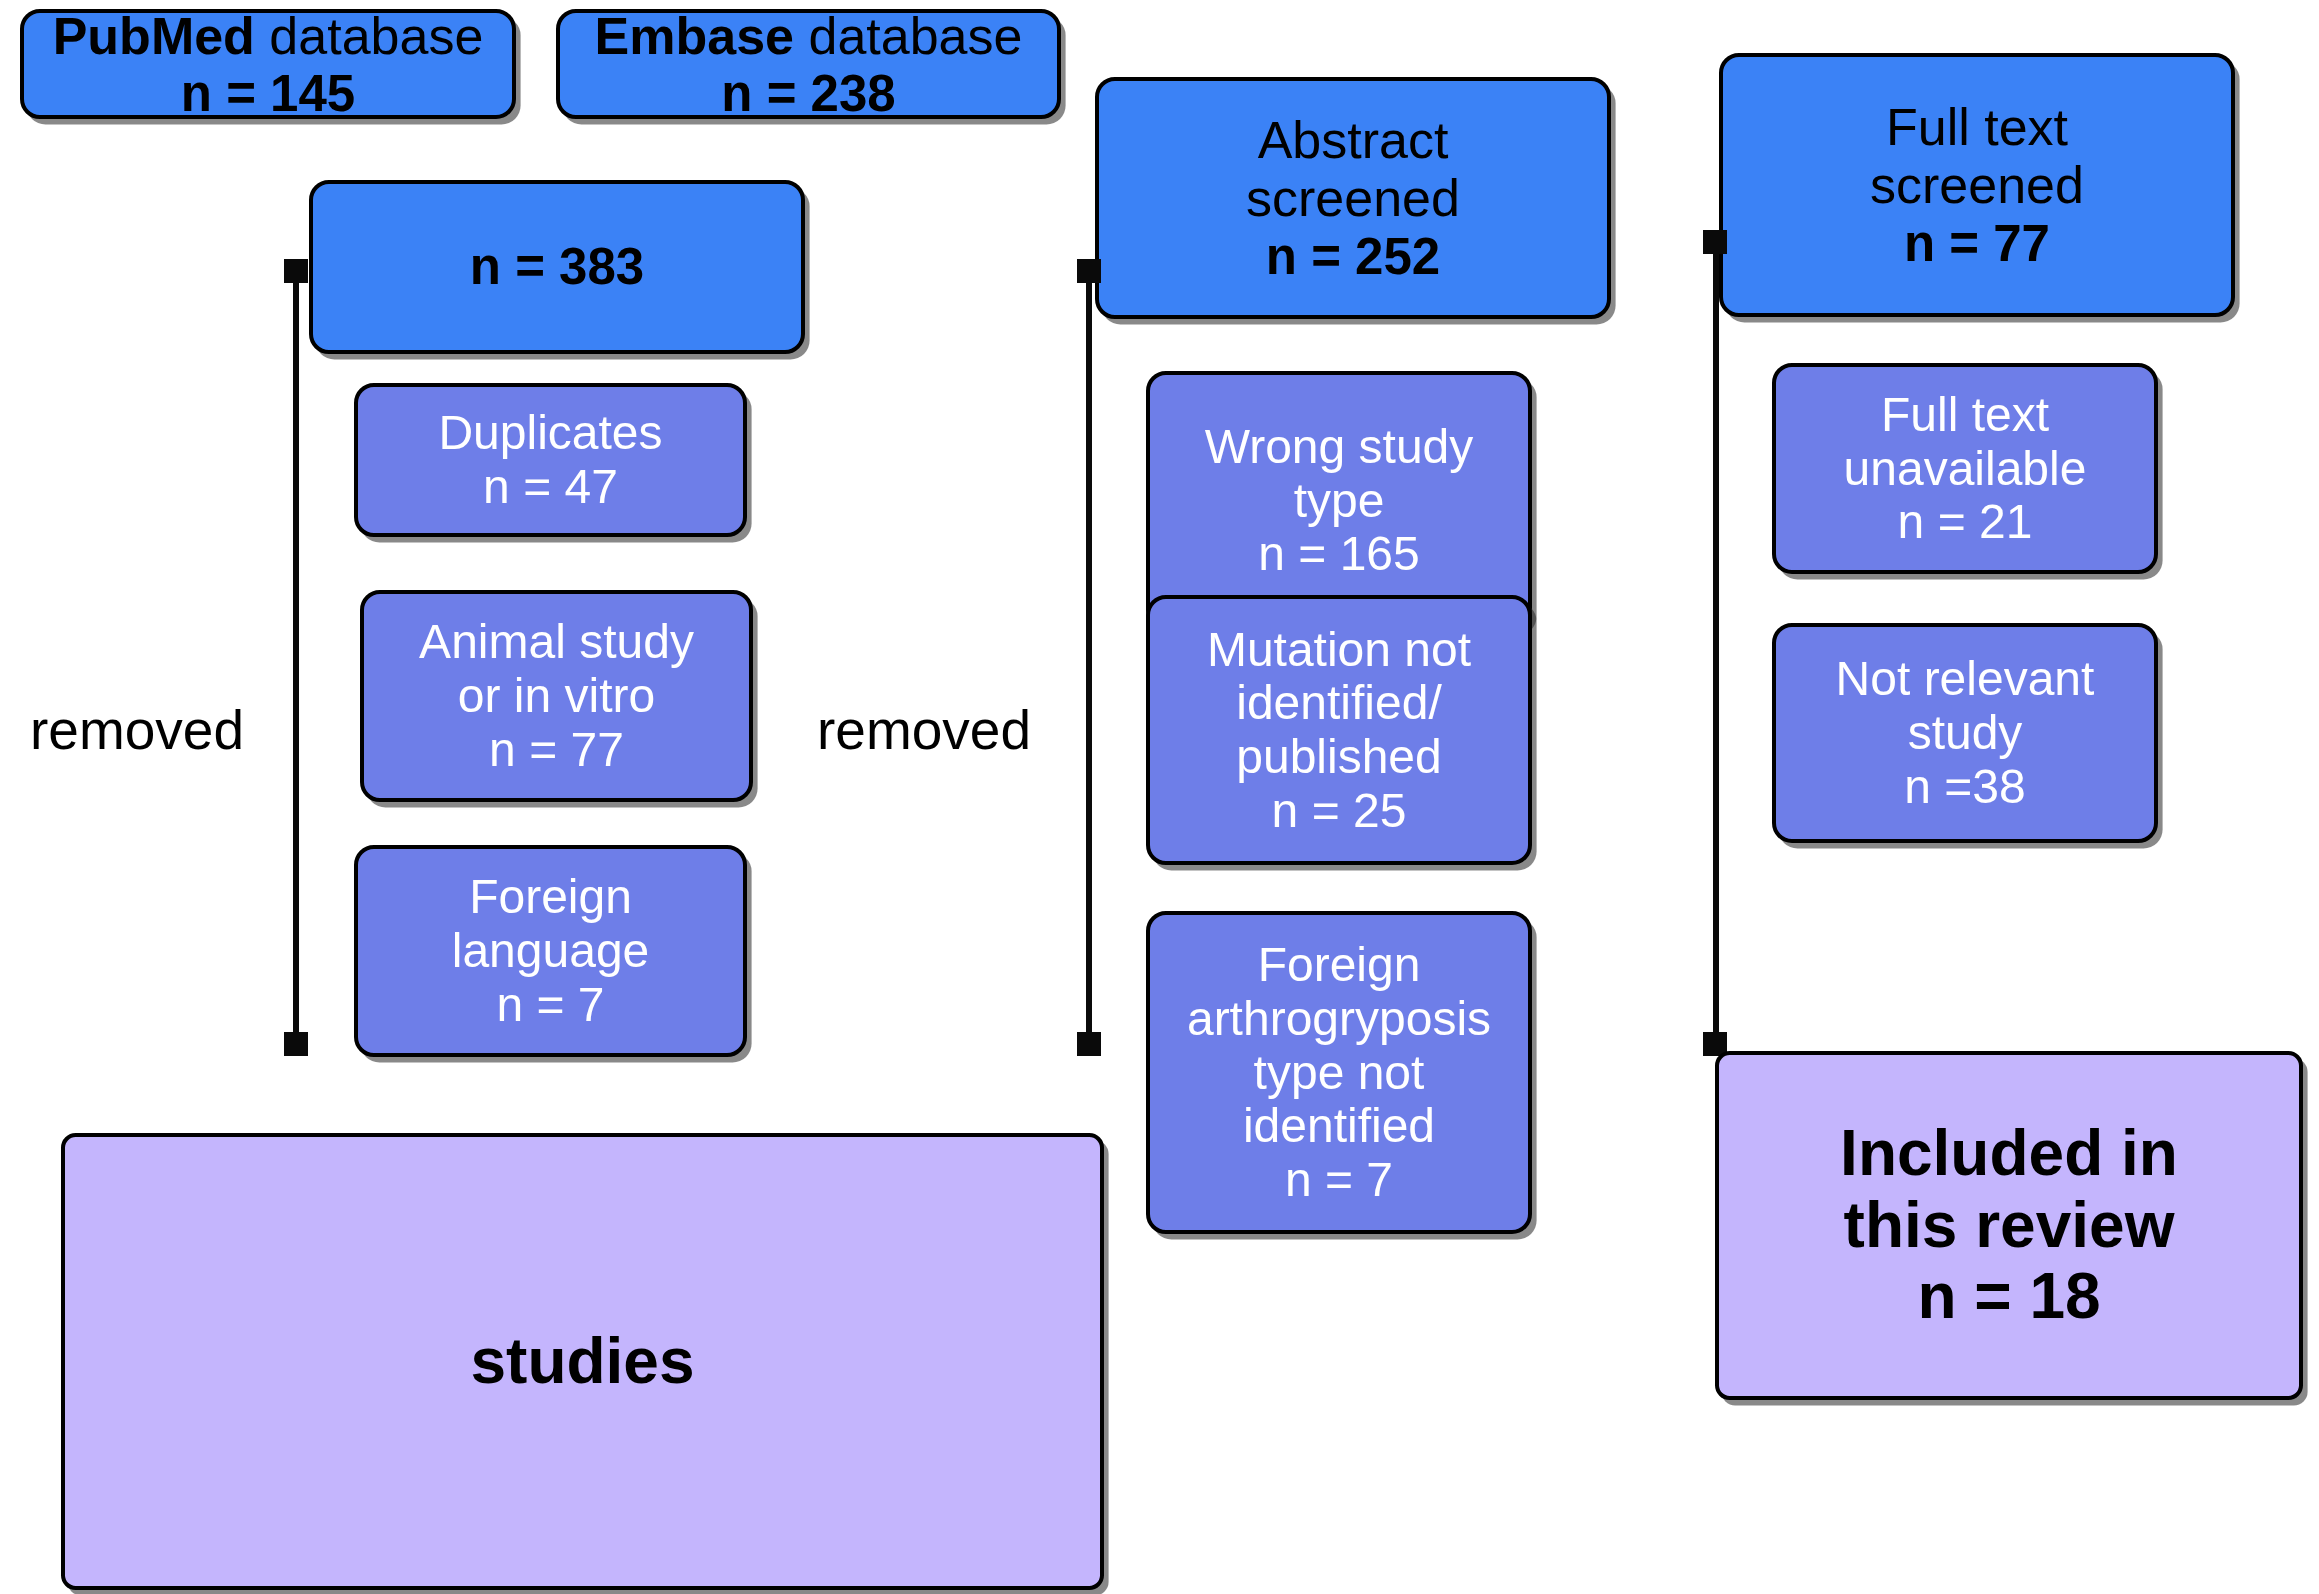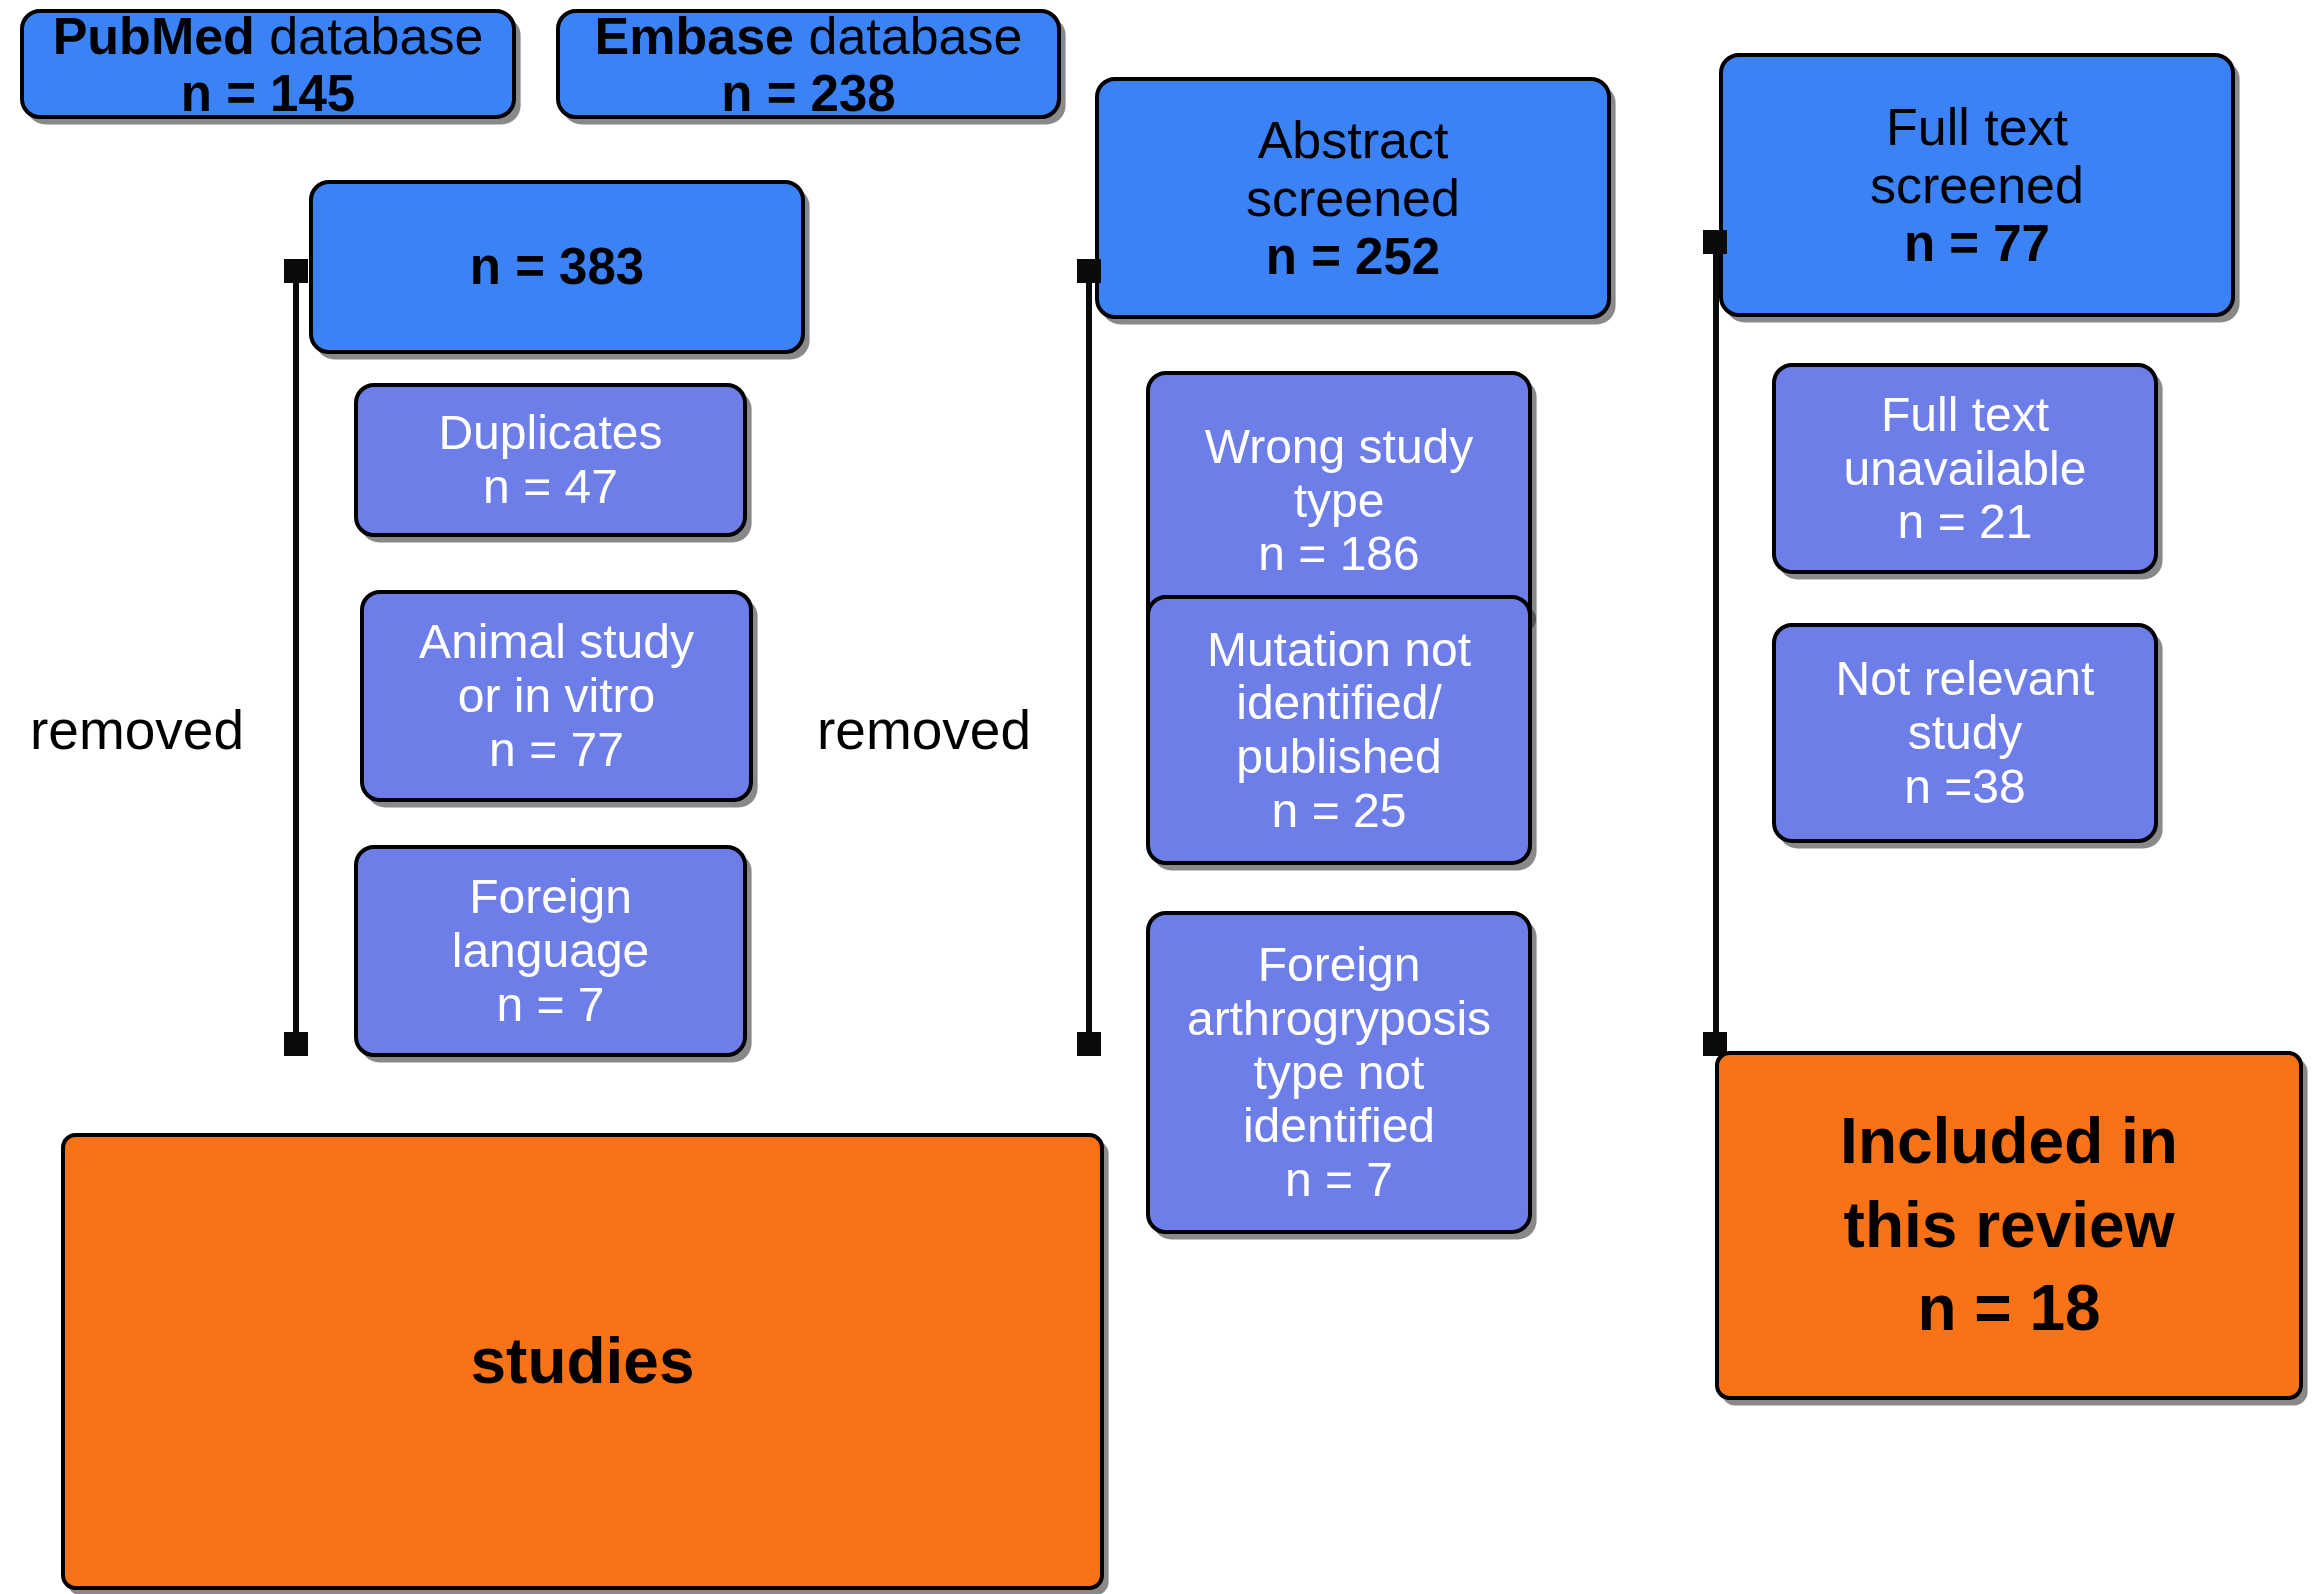--- a/index.html
+++ b/index.html
@@ -32,23 +32,22 @@
   }
   .node.orange {
     background: #3b82f6;
     color: #000000;
   }
   .node.blue {
     background: #6E7EE8;
     color: #FFFFFF;
   }
   .node.white {
-    background: #f97316;
+    background: #c4b5fd;
     color: #000000;
-    gap: 12px;
   }
   .node .ln { display: block; white-space: pre; }
   .b { font-weight: bold; }
   .orange .t  { font-size: 52px; }
   .orange .n  { font-size: 51px; font-weight: bold; }
   .orange .nr { font-size: 51px; font-weight: bold; }
   .blue .t    { font-size: 48px; }
   .blue .n    { font-size: 48px; }
   .white .t   { font-size: 64px; font-weight: bold; }
   .white .n   { font-size: 64px; font-weight: bold; }
@@ -125,21 +124,21 @@
 
   <div class="connector" style="left:1086px; top:264px; height:790px;"></div>
   <div class="cap" style="left:1077px; top:259px;"></div>
   <div class="cap" style="left:1077px; top:1032px;"></div>
 
   <div class="label-removed" style="left:817px; top:698px;">removed</div>
 
   <div class="node blue" style="left:1146px; top:347px; width:386px; height:259px;margin-top:24px;">
     <span class="ln t">Wrong study</span>
     <span class="ln t">type</span>
-    <span class="ln n">n = 186</span>
+    <span class="ln n">n = 165</span>
   </div>
 
   <div class="node blue" style="left:1146px; top:595px; width:386px; height:270px;">
     <span class="ln t">Mutation not</span>
     <span class="ln t">identified/</span>
     <span class="ln t">published</span>
     <span class="ln n">n = 25</span>
   </div>
 
   <div class="node blue" style="left:1146px; top:911px; width:386px; height:323px;">

